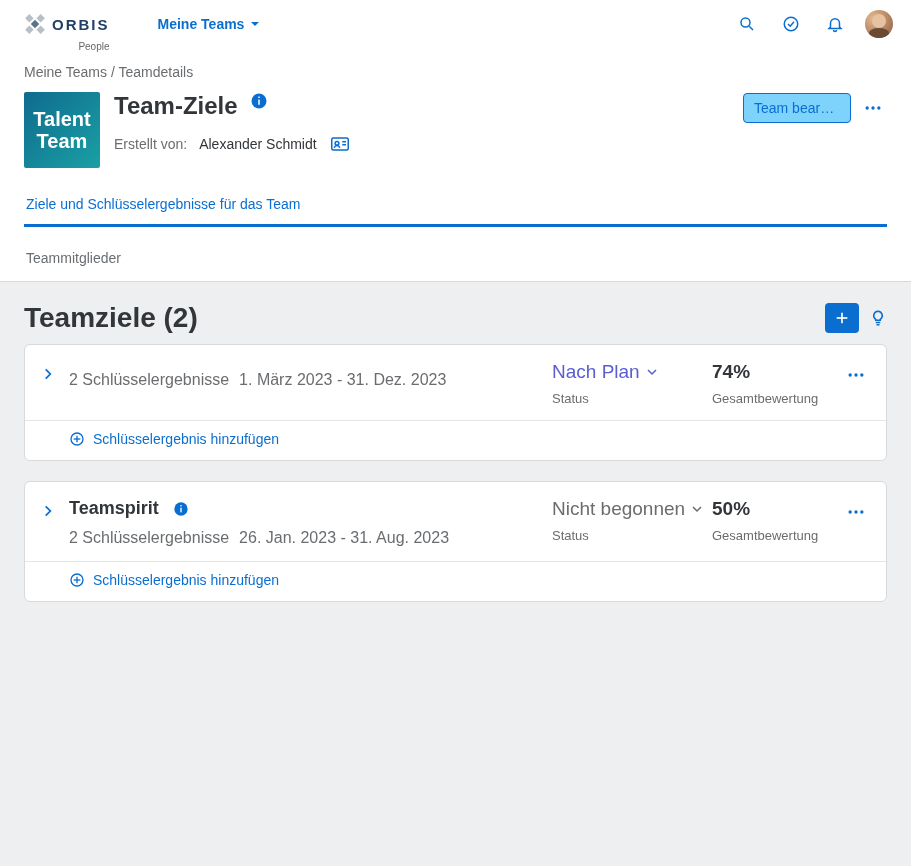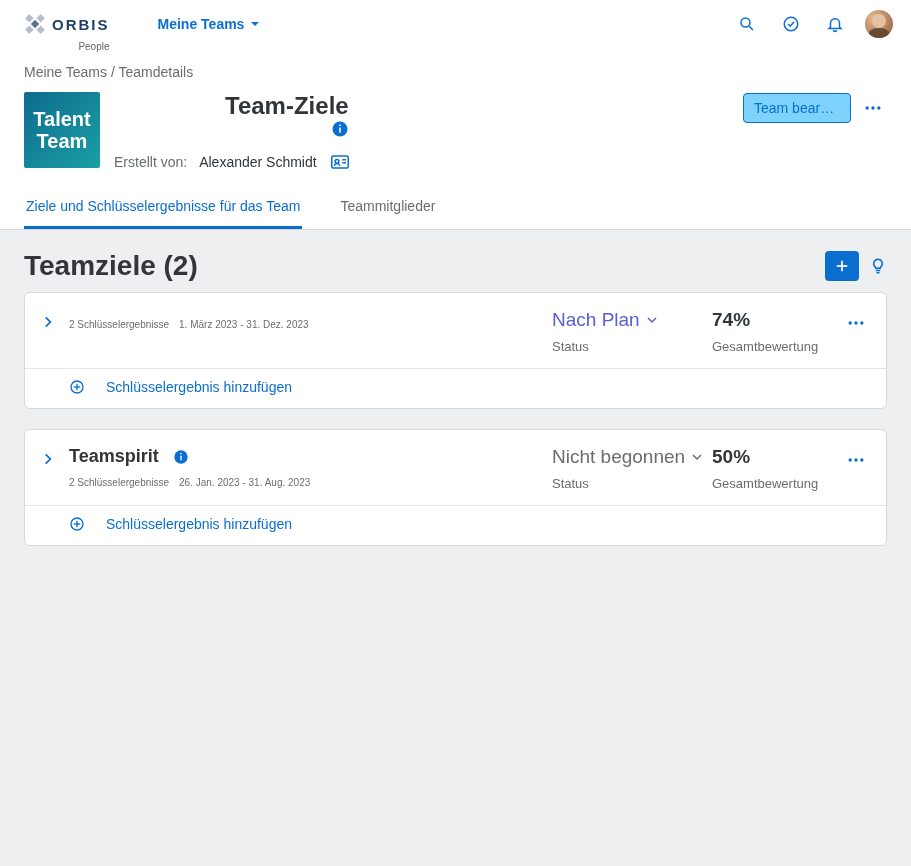--- a/index.html
+++ b/index.html
@@ -73,37 +73,37 @@
   .breadcrumb a { color: #6a6d70; text-decoration: none; }
   .object-header { display: flex; align-items: flex-start; justify-content: space-between; gap: 13px; }
   .obj-left { display: flex; }
   .team-avatar {
     width: 76px; height: 76px;
     background: linear-gradient(135deg, #0f6b8d, #1aa0a5);
     color: #fff; display: flex; flex-direction: column; align-items: center; justify-content: center;
     font-weight: 600; font-size: 20px; line-height: 1.1; border-radius: 2px;
   }
   .obj-info { margin-left: 14px; }
-  .page-title-row { display: flex; align-items: flex-end; flex-direction: column; }
+  .page-title-row { display: flex; align-items: flex-start; }
   .page-title { font-size: 24px; font-weight: 700; color: #32363a; margin: 0; }
   .info-i {
     width: 18px; height: 18px; margin-left: 12px; color: #0a6ed1; cursor: pointer;
   }
   .creator-row { margin-top: 16px; font-size: 14px; color: #32363a; display:flex; align-items:center;}
   .creator-label { color: #6a6d70; margin-right: 12px; }
   .card-ico { margin-left: 14px; color:#0a6ed1;}
   .obj-actions { display: flex; align-items: center; gap: 8px; }
   .btn-outline {
     border: 1px solid #0a6ed1; color: #0a6ed1; background: #7dd3fc;
     padding: 6px 10px; border-radius: 4px; font-size: 14px; cursor: pointer;
     max-width: 108px; white-space: nowrap; overflow: hidden; text-overflow: ellipsis;
   }
   .overflow-btn { color:#0a6ed1; cursor:pointer; padding:6px 4px;}
   
-  .tabs { display: flex; gap: 36px; margin-top: 18px; }
+  .tabs { display: flex; gap: 13px; margin-top: 18px; flex-direction: column; }
   .tab {
     padding: 10px 2px 12px; font-size: 14px; color: #6a6d70; cursor: pointer;
     border-bottom: 3px solid transparent; font-weight:400;
   }
   .tab.active { color: #0a6ed1; border-bottom-color: #0a6ed1; font-weight: 400; }
   
   .content { padding: 12px 24px; }
   .section-head {
     display: flex; align-items: center; justify-content: space-between;
     padding: 8px 0 10px;
@@ -119,34 +119,34 @@
   .goal-card {
     background: #fff; border: 1px solid #d9d9d9; border-radius: 6px; margin-bottom: 20px;
   }
   .goal-main { display: flex; padding: 16px 16px 14px 16px; align-items: flex-start; }
   .chevron {
     width: 22px; color: #0a6ed1; cursor: pointer; margin-top: 6px; flex-shrink:0;
   }
   .goal-title-col { flex: 1; padding-left: 6px; }
   .goal-title-row { display: flex; align-items: center; }
   .goal-title { font-size: 18px; font-weight: 700; color: #32363a; margin: 0; }
-  .goal-meta { margin-top: 10px; color: #6a6d70; font-size: 10px; display:flex; gap:10px;}
+  .goal-meta { margin-top: 10px; color: #6a6d70; font-size: 16px; display:flex; gap:10px;}
   .status-col { width: 160px; }
   .status-val { font-size: 19px; display:flex; align-items:center; gap:6px; cursor:pointer;}
   .status-val.on-track { color: #5a5ed1; }
   .status-val.not-started { color: #6a6d70; }
   .field-label { font-size: 13px; color: #6a6d70; margin-top: 8px; }
   .score-col { width: 130px; }
   .score-val { font-size: 19px; font-weight: 700; color: #32363a; }
   .card-overflow { color:#0a6ed1; cursor:pointer; padding:4px; margin-left:auto;}
   .goal-footer {
     border-top: 1px solid #e5e5e5; padding: 10px 16px 10px 44px;
   }
   .add-kr {
-    display: inline-flex; align-items: center; gap: 21px; color: #0a6ed1; cursor: pointer;
+    display: inline-flex; align-items: center; gap: 8px; color: #0a6ed1; cursor: pointer;
     font-size: 14px;
   }
   .small-info { width:16px; height:16px; margin-left:14px; color:#0a6ed1; cursor:pointer;}
   svg { display: block; }
 </style>
 </head>
 <body>
 
 <div class="shell-header">
   <div class="shell-left">

